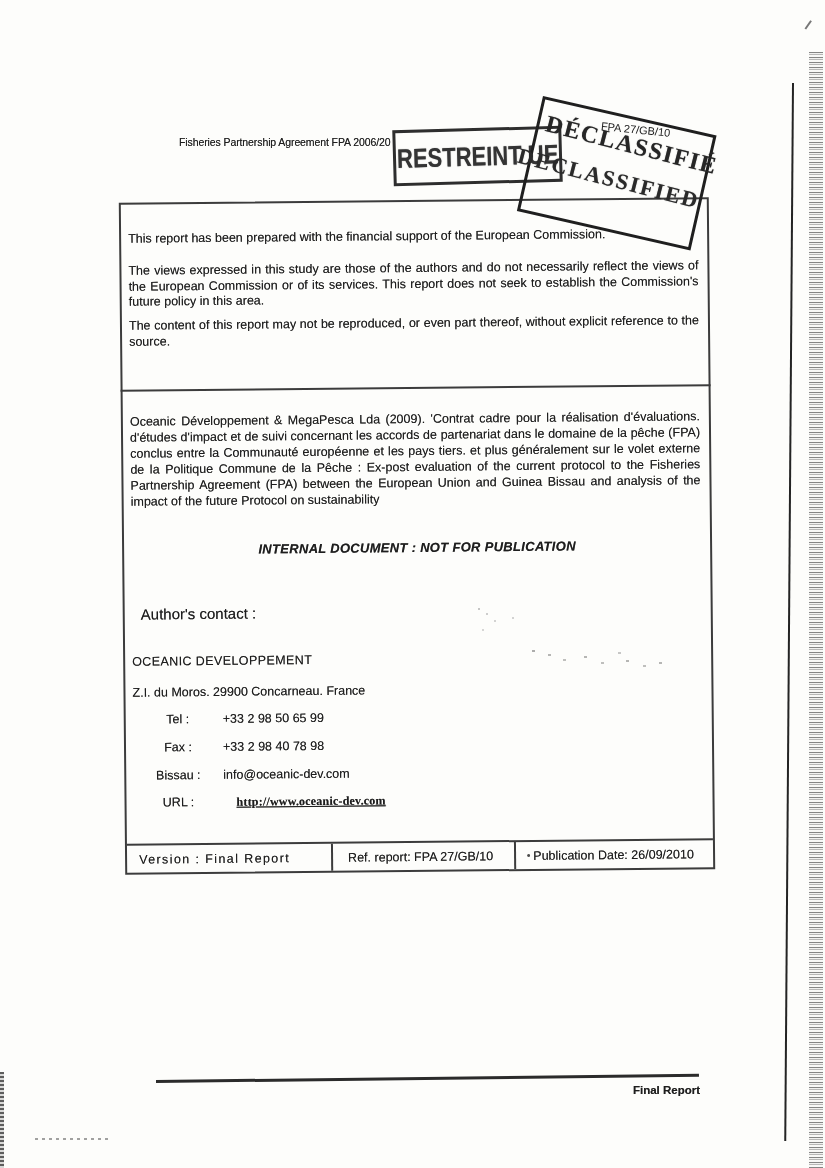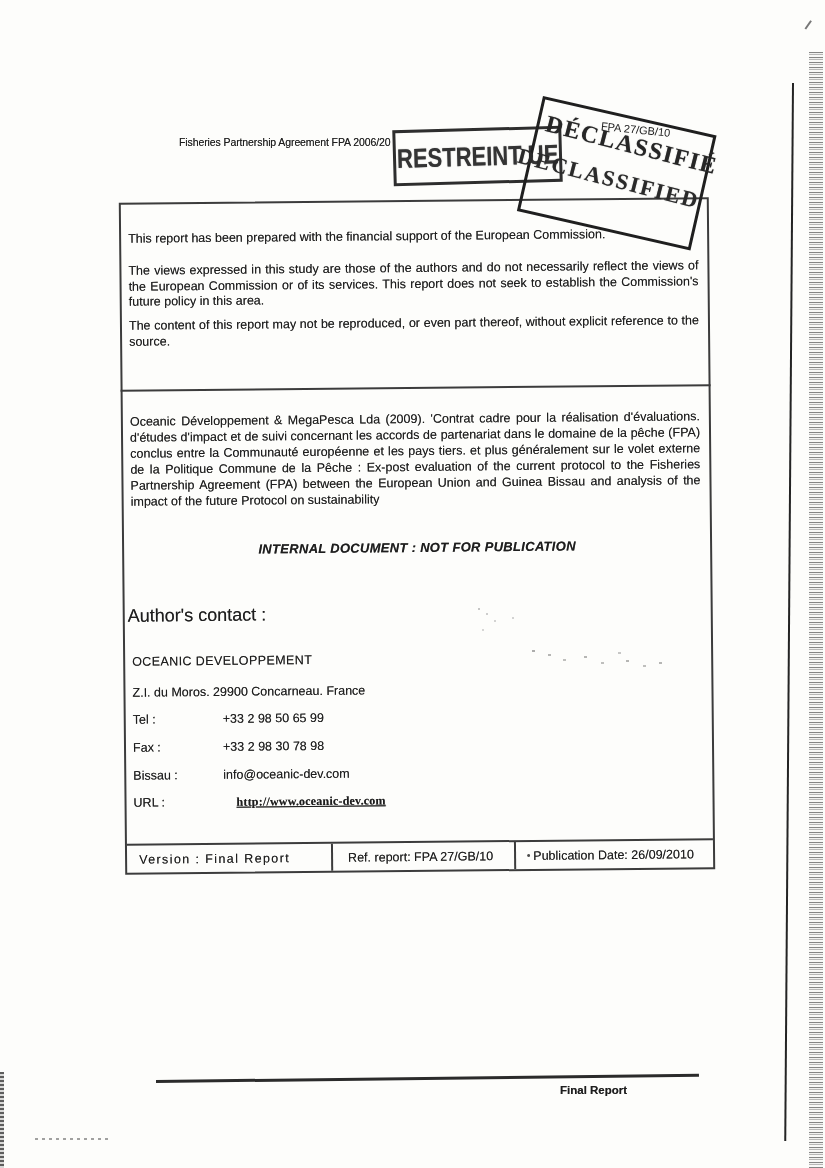--- a/index.html
+++ b/index.html
@@ -70,25 +70,25 @@
     position:absolute;left:-2px;top:185px;width:590px;height:2px;background:#3c3c3c;
   }
   .citation{
     position:absolute;left:7px;top:209px;width:570px;
     font-size:12.5px;line-height:16px;text-align:justify;
   }
   .internal-notice{
     position:absolute;left:0;top:338px;width:586px;text-align:center;
     font-size:13px;font-weight:bold;font-style:italic;letter-spacing:0.3px;
   }
-  .contact-heading{position:absolute;left:3px;top:401px;font-size:18px;}
+  .contact-heading{position:absolute;left:16px;top:401px;font-size:15px;}
   .company-name{position:absolute;left:7px;top:450px;font-size:12.5px;letter-spacing:0.4px;}
   .company-address{position:absolute;left:7px;top:481px;font-size:12.5px;}
   .contact-row{position:absolute;left:7px;width:400px;font-size:12.5px;}
-  .contact-row .lbl{display:inline-block;width:90px;}
+  .contact-row .lbl{display:inline-block;width:90px;text-align:center;}
   .row-tel{top:508px;}.row-fax{top:536px;}.row-email{top:564px;}.row-url{top:591px;}
   .row-url .val{
     margin-left:13px;font-family:"Liberation Serif", serif;font-weight:bold;
     font-size:12px;text-decoration:underline;letter-spacing:0.2px;
   }
 
   
   .meta-row{
     position:absolute;left:0;bottom:0;width:586px;height:27px;
     border-top:2px solid #3c3c3c;display:flex;align-items:stretch;
@@ -98,21 +98,21 @@
   .cell-ref{width:183px;padding-left:15px;border-left:2px solid #3c3c3c;}
   .cell-pub{width:197px;justify-content:center;border-left:2px solid #3c3c3c;position:relative;}
   .ink-speck{position:absolute;left:11px;top:12px;width:3px;height:3px;background:#4c4c4c;border-radius:50%;}
 
   
   .footer-rule{
     left:156px;top:1080px;width:543px;height:2.5px;background:#2b2b2b;
     transform:rotate(-0.65deg);transform-origin:left center;
   }
   .footer-label{
-    left:560px;top:1084px;width:140px;
+    left:560px;top:1084px;width:140px;text-align:right;
     font-size:11.5px;font-weight:bold;
   }
 
   
   .scan-edge-line{
     left:792px;top:83px;width:2px;height:1058px;background:#242424;
     transform:rotate(0.42deg);transform-origin:top center;z-index:6;
   }
   .scan-edge-texture{
     left:809px;top:52px;width:14px;height:1116px;z-index:6;
@@ -177,21 +177,21 @@
   <div class="contact-heading scan-text">Author's contact :</div>
 
   <div class="company-name scan-text">OCEANIC DEVELOPPEMENT</div>
 
   <div class="company-address scan-text">Z.I. du Moros. 29900 Concarneau. France</div>
 
   <div class="contact-row row-tel">
     <span class="lbl scan-text">Tel :</span><span class="val scan-text">+33 2 98 50 65 99</span>
   </div>
   <div class="contact-row row-fax">
-    <span class="lbl scan-text">Fax :</span><span class="val scan-text">+33 2 98 30 78 98</span>
+    <span class="lbl scan-text">Fax :</span><span class="val scan-text">+33 2 98 40 78 98</span>
   </div>
   <div class="contact-row row-email">
     <span class="lbl scan-text">Bissau :</span><span class="val scan-text">info@oceanic-dev.com</span>
   </div>
   <div class="contact-row row-url">
     <span class="lbl scan-text">URL :</span><span class="val scan-text">http://www.oceanic-dev.com</span>
   </div>
 
   <div class="meta-row">
     <div class="meta-cell cell-version scan-text">Version : Final Report</div>

